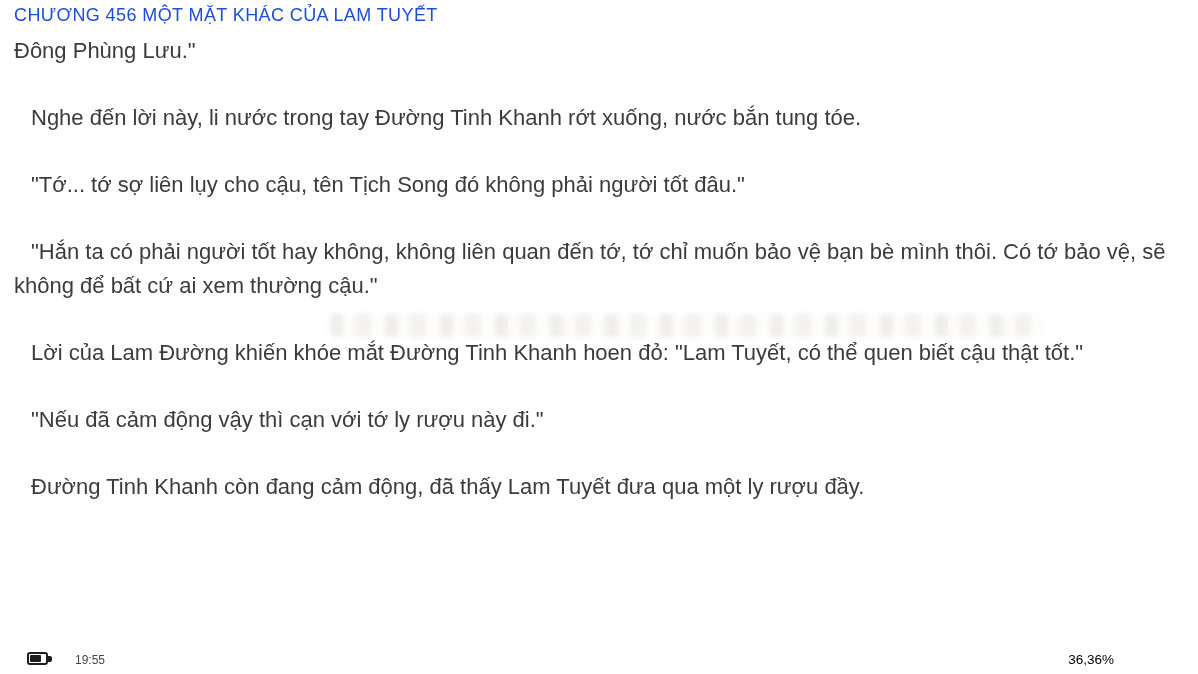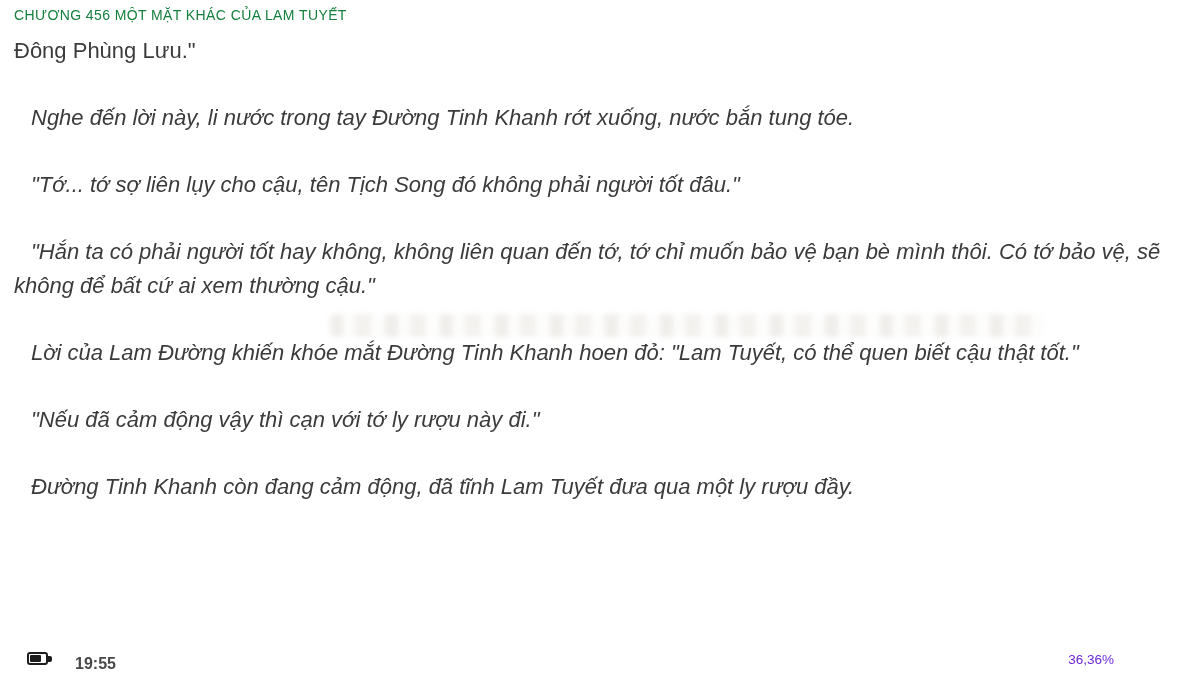--- a/index.html
+++ b/index.html
@@ -13,44 +13,43 @@
     overflow: hidden;
   }
   .page {
     position: absolute;
     inset: 0;
   }
   .chapter-header {
     position: absolute;
     top: 7px;
     left: 14px;
-    font-size: 14px;
+    font-size: 18px;
     line-height: 16px;
-    color: #15803d;
+    color: #1d4ed8;
     letter-spacing: 0.4px;
     white-space: nowrap;
   }
   .reader {
     position: absolute;
     top: 34px;
     left: 14px;
     right: 14px;
     color: #3b3b3b;
     font-size: 22px;
     line-height: 34px;
   }
   .reader p {
     margin: 33px 0 0 0;
   }
   .reader p:first-child {
     margin-top: 0;
   }
   .reader p.indent {
     text-indent: 17px;
-    font-style: italic;
   }
   .watermark {
     position: absolute;
     left: 330px;
     top: 314px;
     width: 715px;
     height: 23px;
     border-radius: 5px;
     filter: blur(2.5px);
     opacity: 0.38;
@@ -92,48 +91,47 @@
     right: -6px;
     top: 1.5px;
     width: 4px;
     height: 6px;
     background: #1d1d1d;
     border-radius: 0 2px 2px 0;
   }
   .time {
     position: absolute;
     left: 75px;
-    bottom: 1px;
-    font-size: 16px;
+    bottom: 7px;
+    font-size: 12px;
     color: #484848;
-    font-weight: bold;
   }
   .progress {
     position: absolute;
     right: 84px;
     bottom: 7px;
     font-size: 13.5px;
-    color: #6d28d9;
+    color: #000000;
   }
 </style>
 </head>
 <body>
 
 <div class="page">
 
   <div class="chapter-header">CHƯƠNG 456 MỘT MẶT KHÁC CỦA LAM TUYẾT</div>
 
   <div class="reader">
     <p>Đông Phùng Lưu."</p>
     <p class="indent">Nghe đến lời này, li nước trong tay Đường Tinh Khanh rớt xuống, nước bắn tung tóe.</p>
     <p class="indent">"Tớ... tớ sợ liên lụy cho cậu, tên Tịch Song đó không phải người tốt đâu."</p>
     <p class="indent">"Hắn ta có phải người tốt hay không, không liên quan đến tớ, tớ chỉ muốn bảo vệ bạn bè mình thôi. Có tớ bảo vệ, sẽ không để bất cứ ai xem thường cậu."</p>
     <p class="indent">Lời của Lam Đường khiến khóe mắt Đường Tinh Khanh hoen đỏ: "Lam Tuyết, có thể quen biết cậu thật tốt."</p>
     <p class="indent">"Nếu đã cảm động vậy thì cạn với tớ ly rượu này đi."</p>
-    <p class="indent">Đường Tinh Khanh còn đang cảm động, đã tĩnh Lam Tuyết đưa qua một ly rượu đầy.</p>
+    <p class="indent">Đường Tinh Khanh còn đang cảm động, đã thấy Lam Tuyết đưa qua một ly rượu đầy.</p>
   </div>
 
   <div class="watermark" aria-hidden="true"></div>
 
   <div class="footer">
     <div class="battery">
       <div class="battery-fill"></div>
       <div class="battery-nub"></div>
     </div>
     <div class="time">19:55</div>

